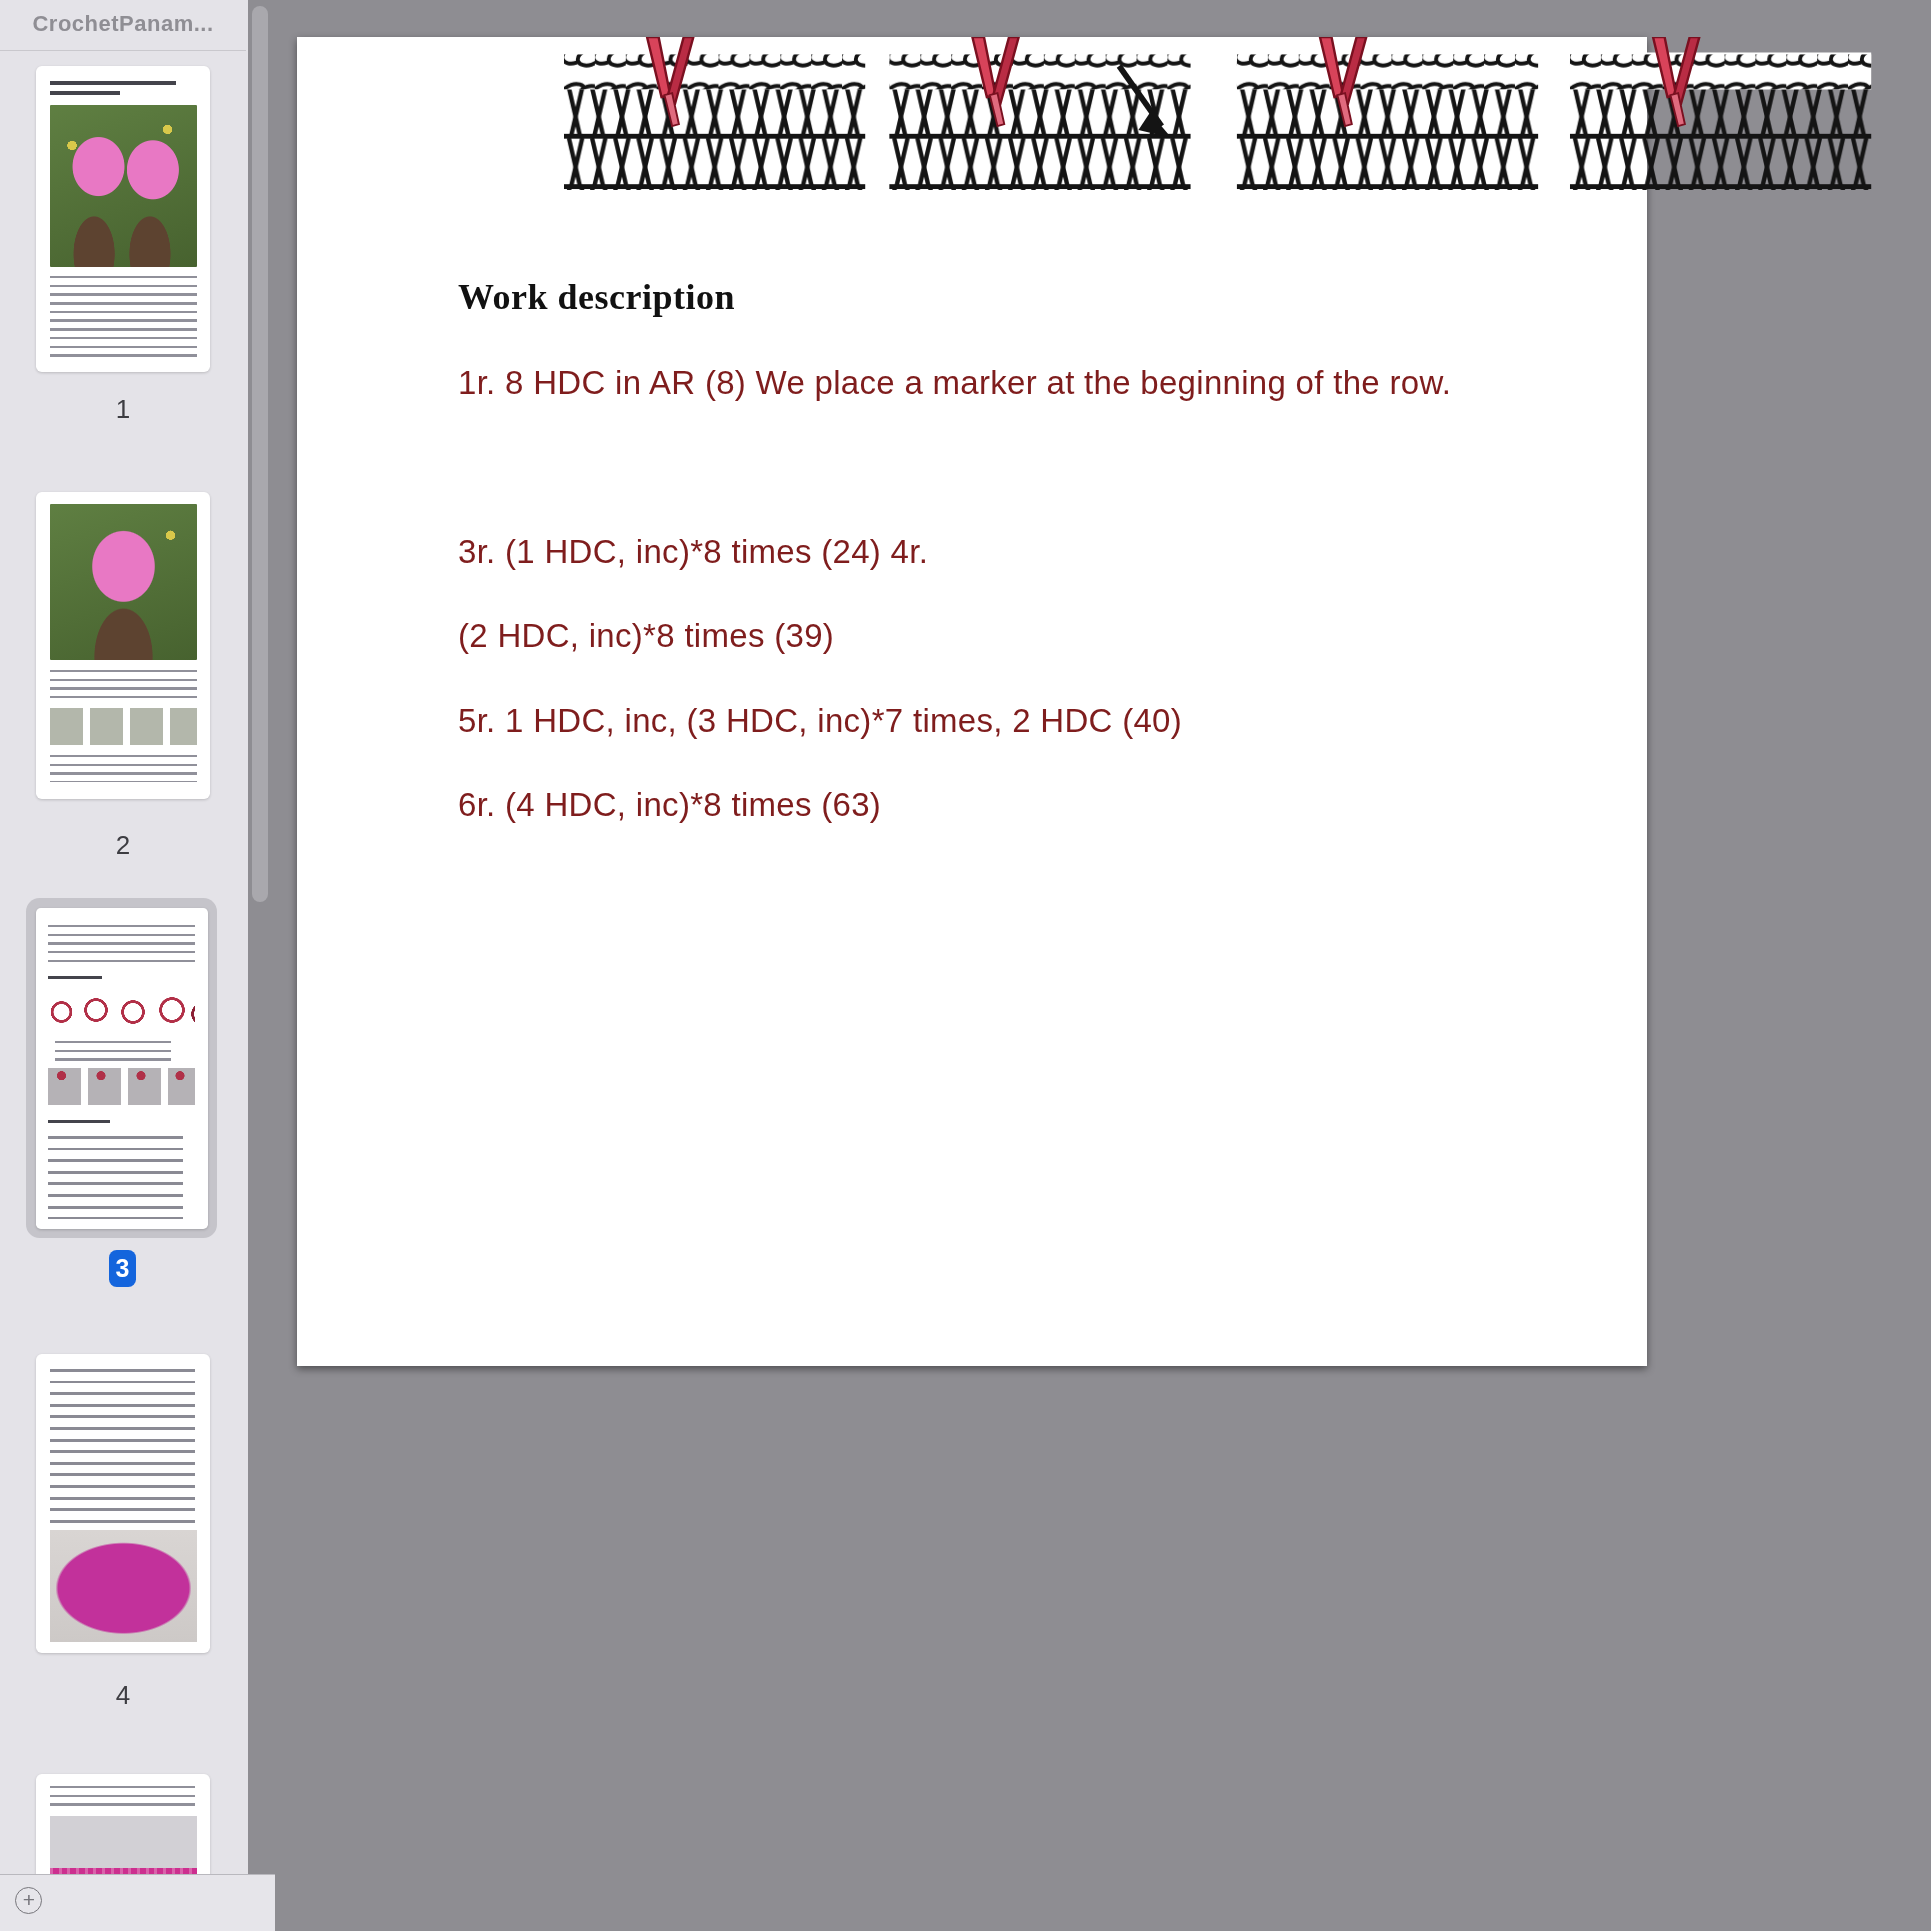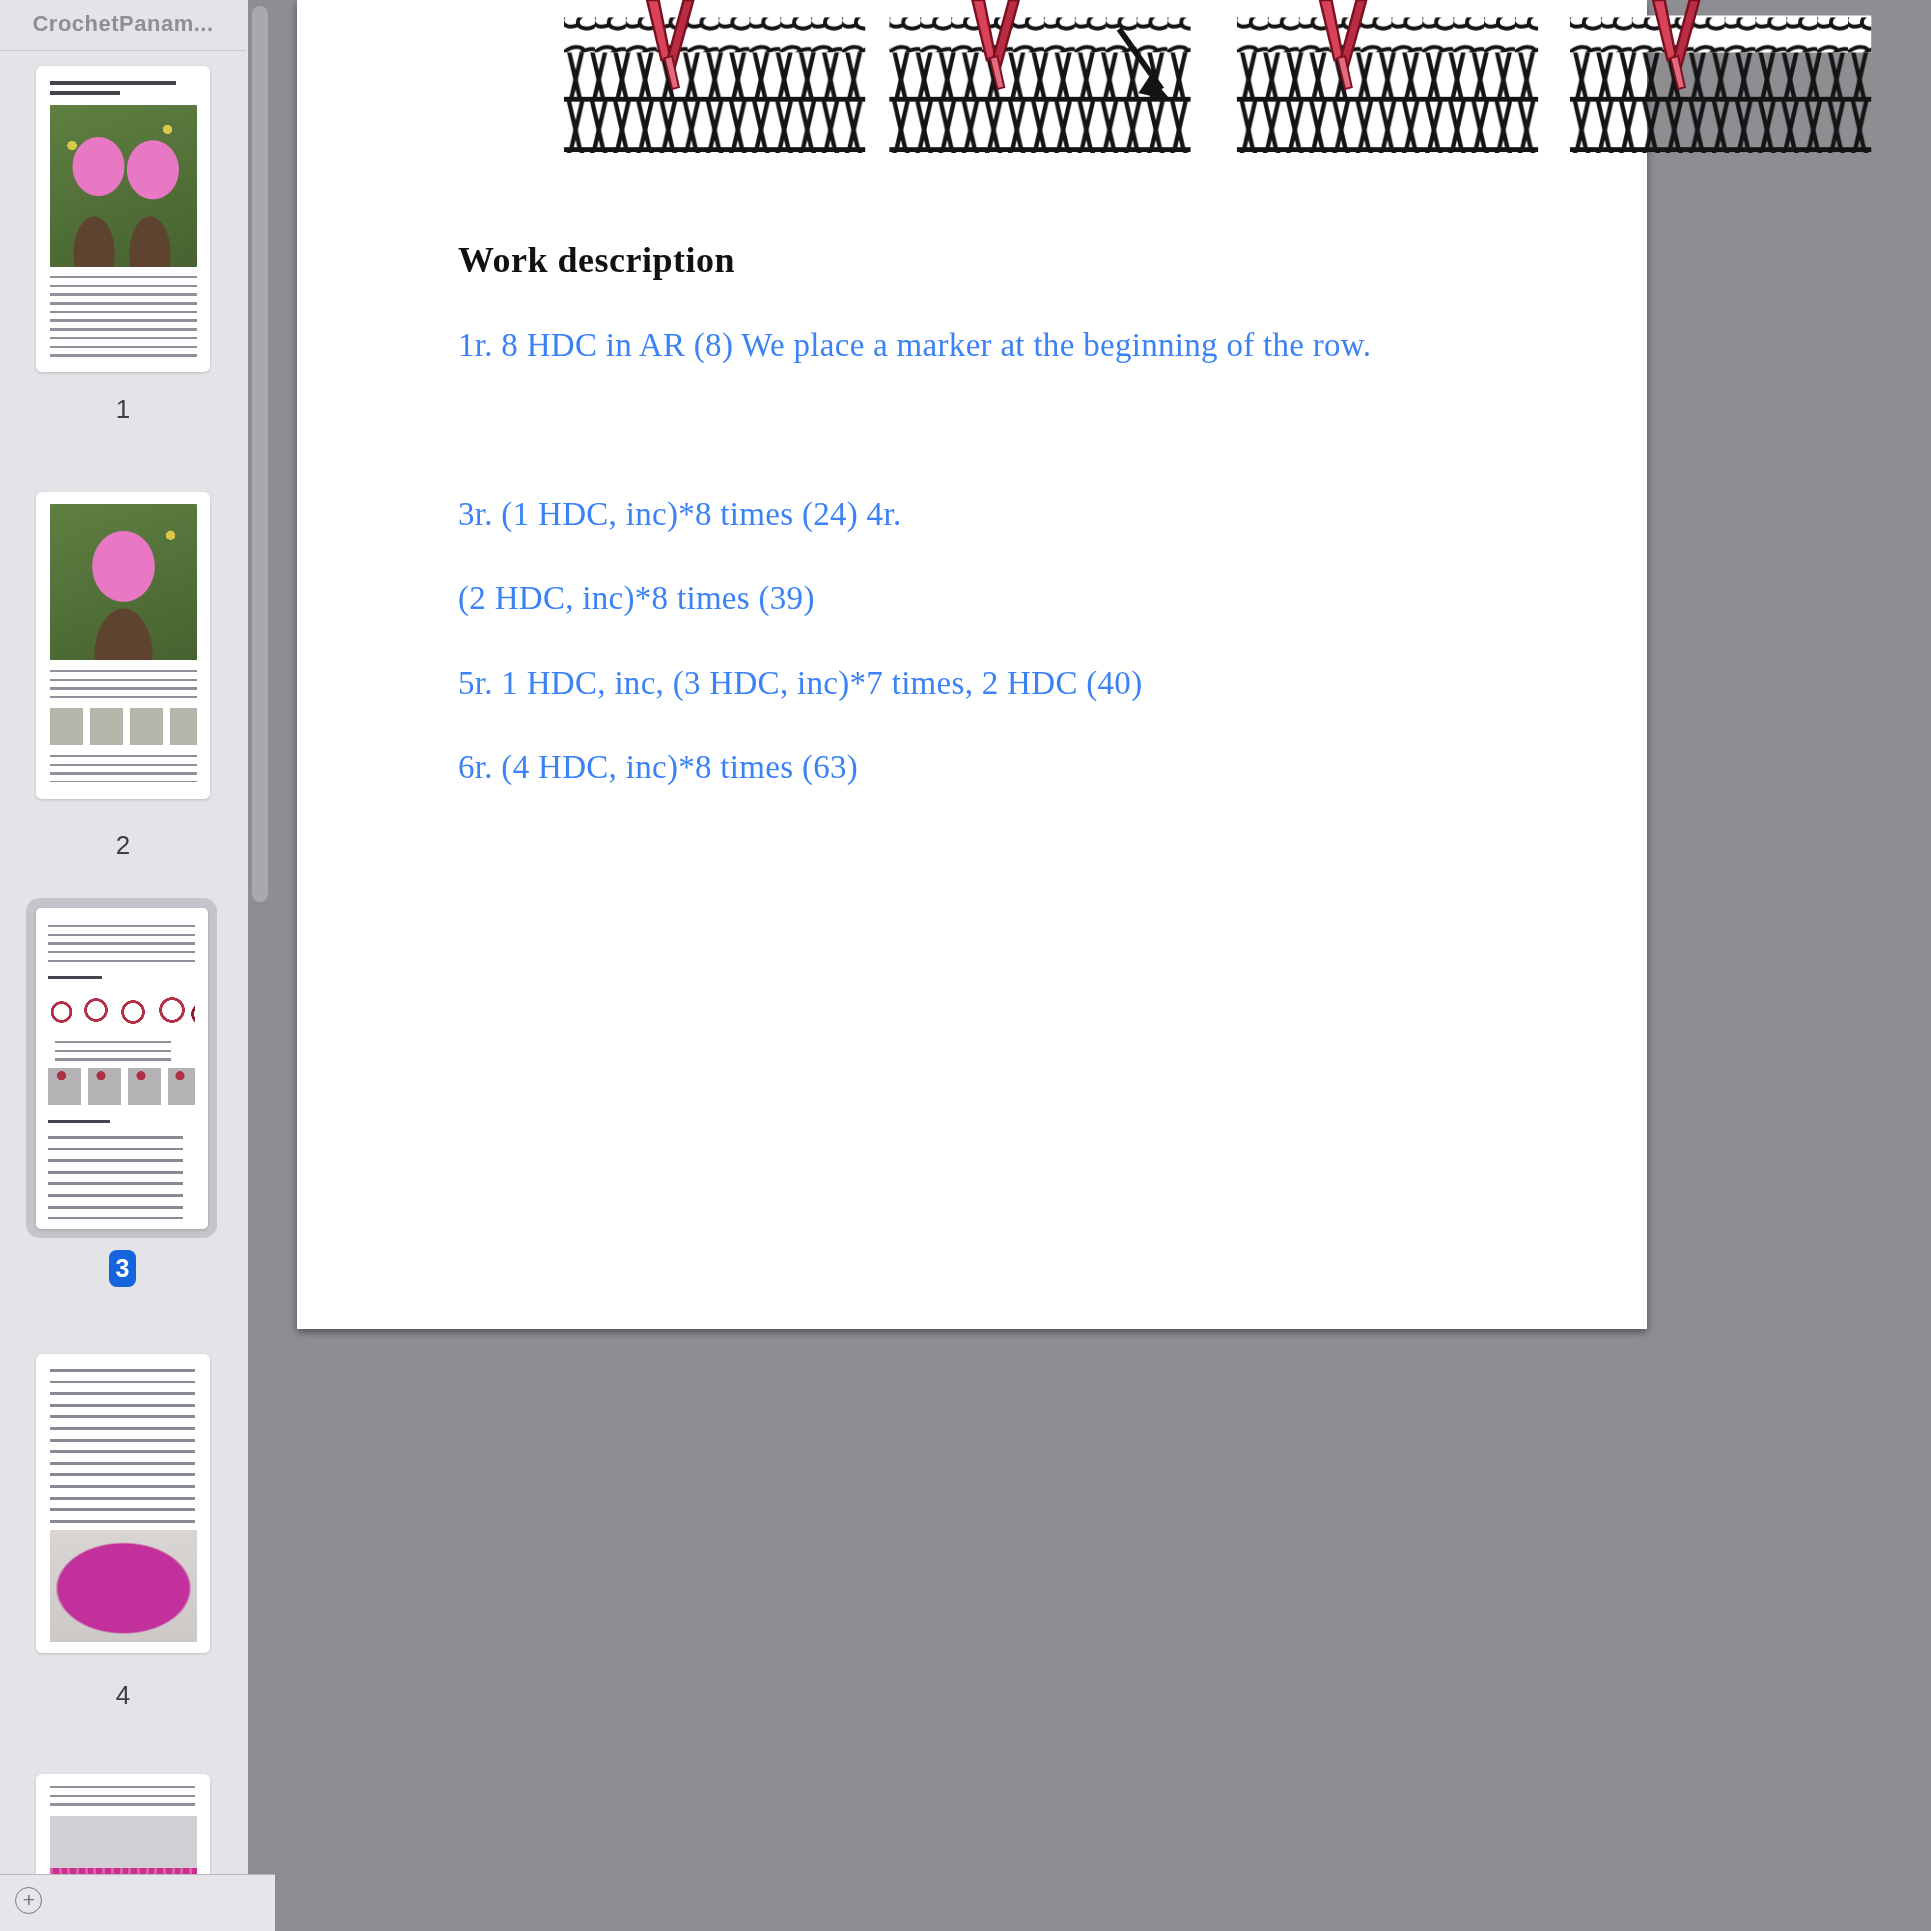--- a/index.html
+++ b/index.html
@@ -2,31 +2,31 @@
 <html><head>
 <meta charset="utf-8">
 <style>
   html,body{margin:0;padding:0;}
   body{
     width:1931px;height:1931px;overflow:hidden;position:relative;
     background:#8e8d92;font-family:"Liberation Sans",sans-serif;
   }
   
   .main{position:absolute;left:275px;top:0;width:1656px;height:1931px;background:#8e8d92;}
-  .page{position:absolute;left:22px;width:1350px;background:#ffffff;}
+  .page{position:absolute;left:22px;width:1350px;background:#ffffff;margin-top:37px;}
   .page-3{top:0;height:1329px;box-shadow:0 2.9px 7.7px rgba(0,0,0,.45);}
   .page-4{top:1369px;height:562px;box-shadow:0 -1.9px 5.8px rgba(0,0,0,.35);}
   .doc-heading{
     position:absolute;left:161px;top:239px;
     font-family:"Liberation Serif",serif;font-weight:bold;font-size:36px;color:#111;
     letter-spacing:0.5px;white-space:nowrap;
   }
   .doc-line{
     position:absolute;left:161px;
-    font-family:Liberation Serif, serif;font-size:33px;color:#3b82f6;
+    font-family:Liberation Sans, sans-serif;font-size:33px;color:#7f1d1d;
     white-space:nowrap;letter-spacing:0.3px;
   }
   .p3-l0{top:327px}.p3-l1{top:411px}.p3-l2{top:496px}
   .p3-l3{top:580px}.p3-l4{top:665px}.p3-l5{top:749px}
   .p4-l0{top:224px}.p4-l1{top:309px}.p4-l2{top:393px}.p4-l3{top:514px}
   .diagrams{position:absolute;left:267px;top:0;width:1313px;height:153px;}
   
   .sidebar{position:absolute;left:0;top:0;width:248px;height:1931px;background:#e4e3e8;}
   .sidebar-header{
     position:absolute;left:0;top:0;width:246px;height:50px;

